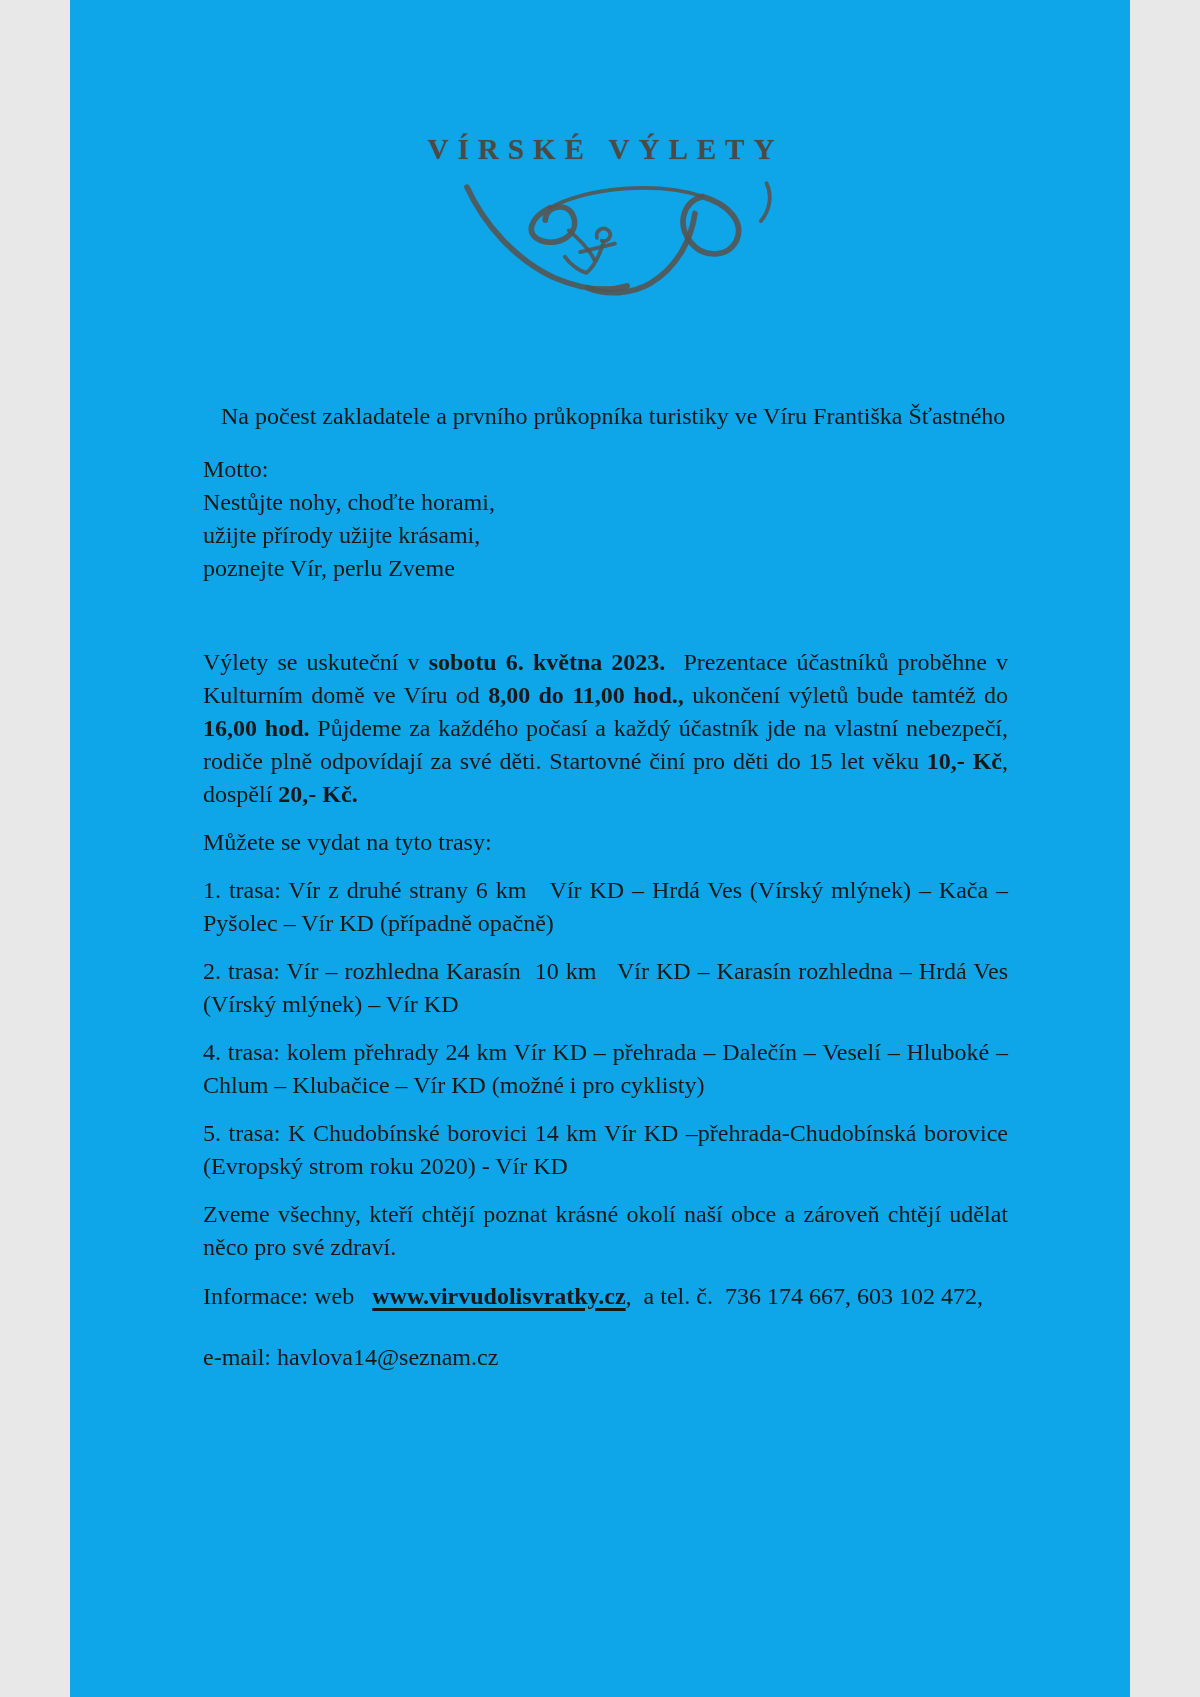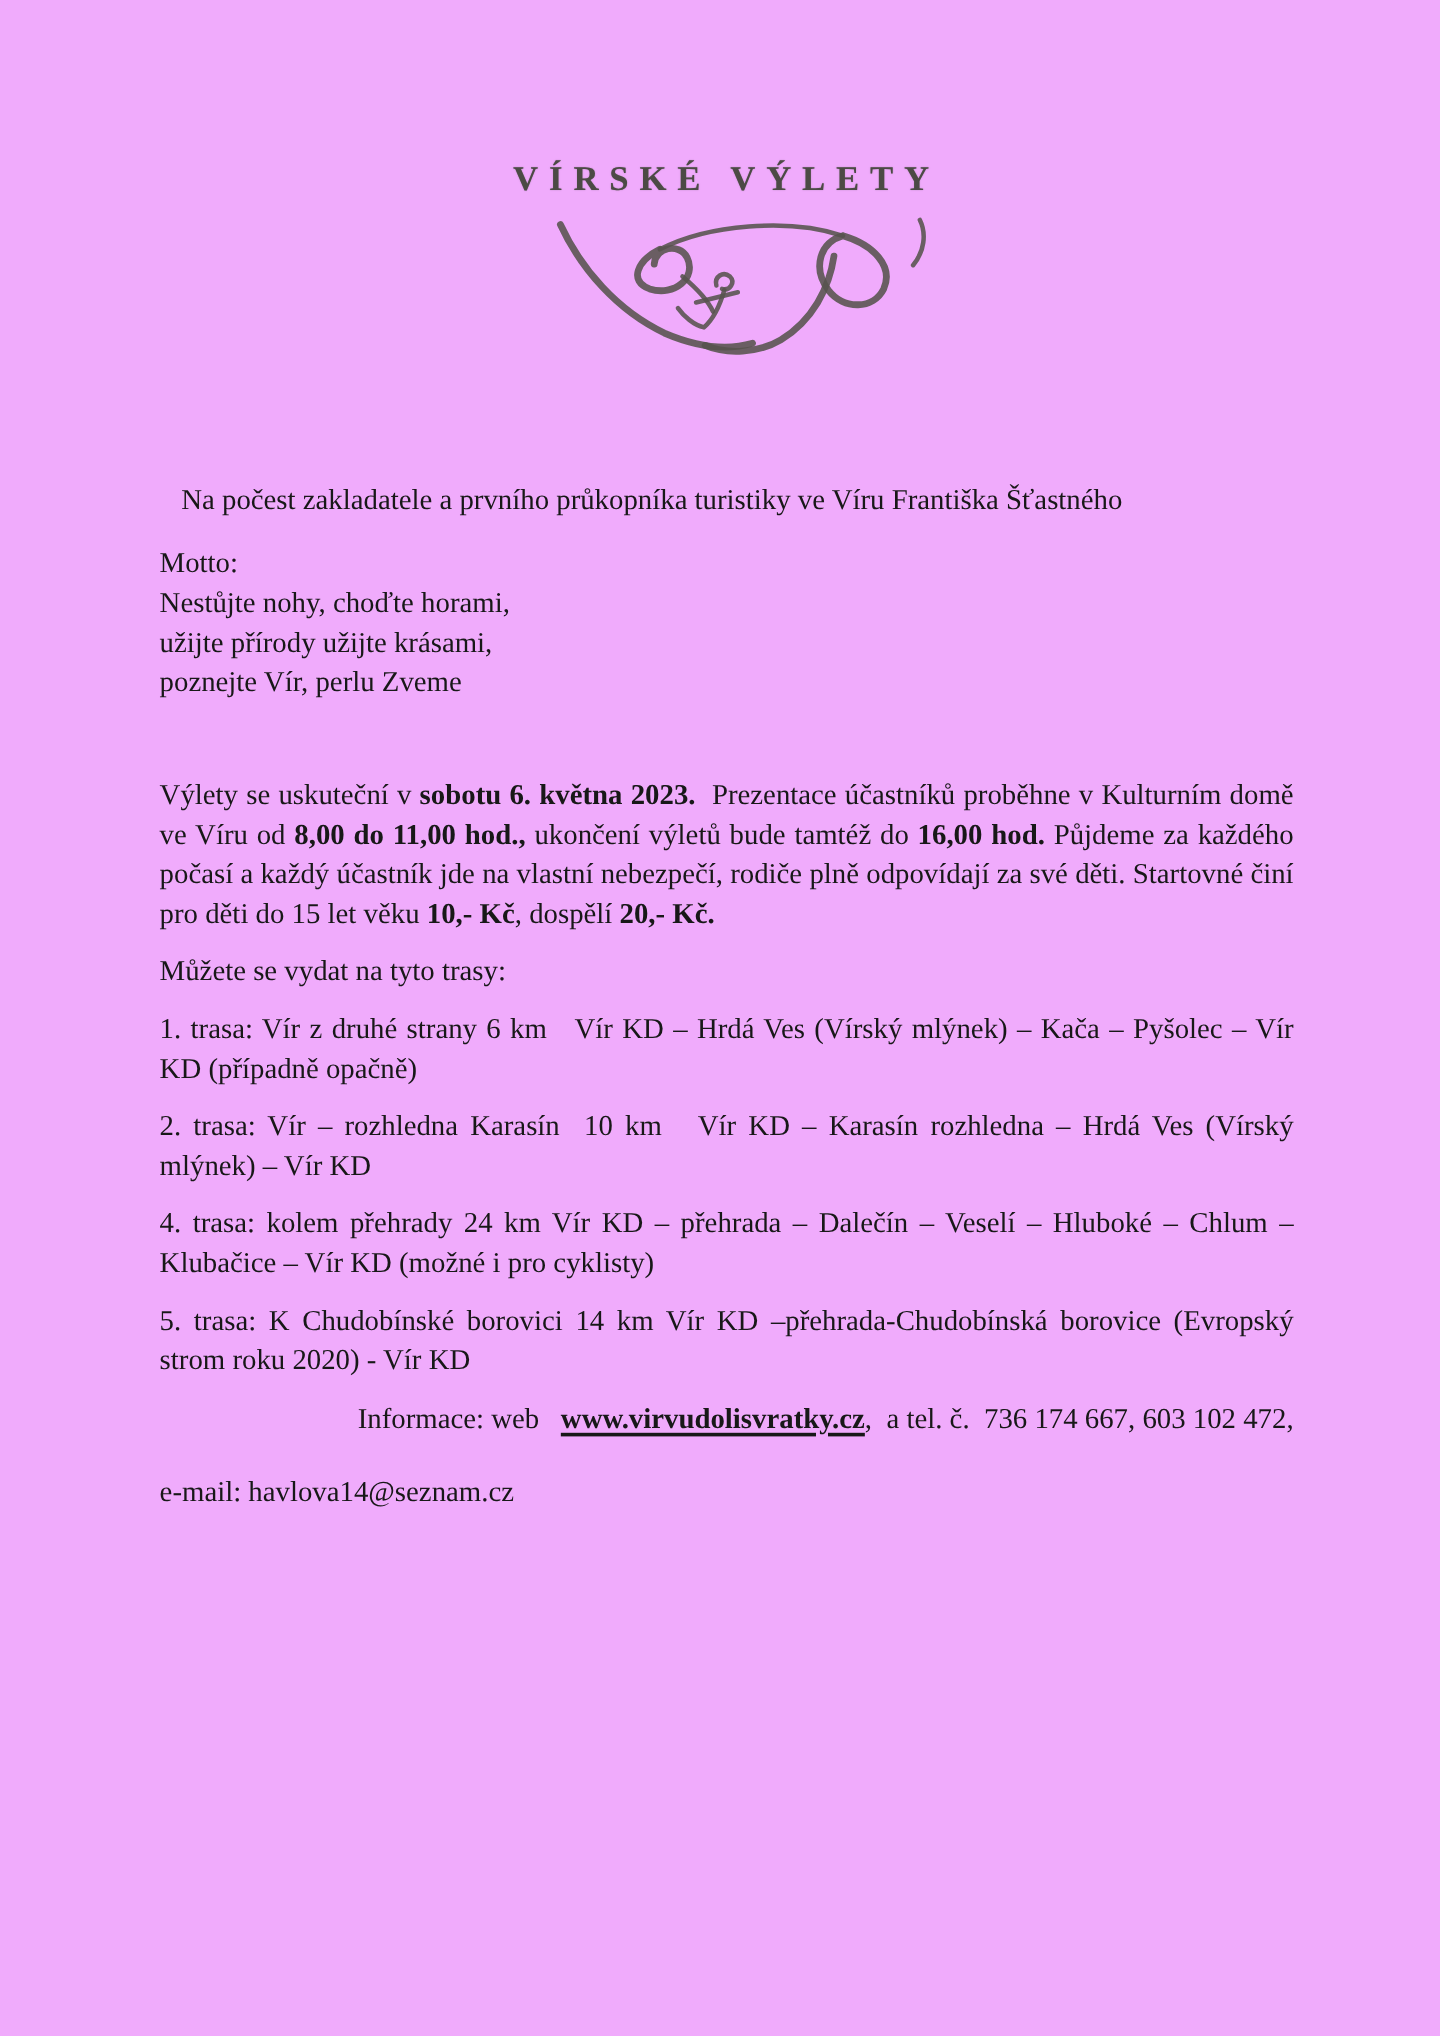--- a/index.html
+++ b/index.html
@@ -1,20 +1,20 @@
 <!DOCTYPE html>
 <html lang="cs"><head>
 <meta charset="utf-8">
 <style>
   html, body { margin: 0; padding: 0; background: #e8e8e8; }
   .page {
     position: relative;
-    width: 1200px;
+    width: 1060px;
     height: 1697px;
-    background: #f0abfc;
+    background: #0ea5e9;
     margin: 0 auto;
     overflow: hidden;
     font-family: "Liberation Serif", "DejaVu Serif", serif;
     color: #181818;
     font-size: 24px;
   }
   .content {
     padding: 0 122px 0 133px;
   }
   
@@ -41,21 +41,21 @@
   .sig-stroke.thin { stroke-width: 4; }
   
   p { margin: 15px 0 0 0; line-height: 33px; white-space: pre-wrap; }
   .dedication { margin-top: 92px; padding-left: 18px; }
   .motto { margin-top: 20px; }
   .motto .motto-line { line-height: 33px; }
   .intro { margin-top: 61px; text-align: justify; }
   .routes-heading { margin-top: 15px; }
   .route { margin-top: 15px; text-align: justify; }
   .closing { margin-top: 15px; text-align: justify; }
-  .contact { margin-top: 16px; text-align: right; }
+  .contact { margin-top: 16px; }
   .email { margin-top: 28px; }
   .b { font-weight: normal; }
   .weblink {
     font-weight: bold;
     color: #181818;
     text-decoration: underline;
     text-decoration-thickness: 2.5px;
     text-underline-offset: 4px;
     cursor: pointer;
   }
@@ -105,19 +105,20 @@
 
     <p class="intro"><span>Výlety se uskuteční v </span><span style="font-weight: bold;">sobotu 6. května 2023.</span><span>  Prezentace účastníků proběhne v Kulturním domě ve Víru od </span><span style="font-weight: bold;">8,00 do 11,00 hod.,</span><span> ukončení výletů bude tamtéž do </span><span style="font-weight: bold;">16,00 hod.</span><span> Půjdeme za každého počasí a každý účastník jde na vlastní nebezpečí, rodiče plně odpovídají za své děti. Startovné činí pro děti do 15 let věku </span><span style="font-weight: bold;">10,- Kč</span><span>, dospělí </span><span style="font-weight: bold;">20,- Kč.</span></p>
 
     <p class="routes-heading">Můžete se vydat na tyto trasy:</p>
 
     <p class="route"><span class="b">1. trasa: Vír z druhé strany 6 km</span><span>   Vír KD – Hrdá Ves (Vírský mlýnek) – Kača – Pyšolec – Vír KD (případně opačně)</span></p>
     <p class="route"><span class="b">2. trasa: Vír – rozhledna Karasín  10 km</span><span>   Vír KD – Karasín rozhledna – Hrdá Ves (Vírský mlýnek) – Vír KD</span></p>
     <p class="route"><span class="b">4. trasa: kolem přehrady 24 km Vír</span><span> KD – přehrada – Dalečín – Veselí – Hluboké – Chlum – Klubačice – Vír KD (možné i pro cyklisty)</span></p>
     <p class="route"><span class="b">5. trasa: K Chudobínské borovici 14 km Vír</span><span> KD –přehrada-Chudobínská borovice (Evropský strom roku 2020) - Vír KD</span></p>
 
+    <p class="closing">Zveme všechny, kteří chtějí poznat krásné okolí naší obce a zároveň chtějí udělat něco pro své zdraví.</p>
 
     <p class="contact"><span>Informace: web   </span><a class="weblink">www.virvudolisvratky.cz</a><span class="b">,</span><span>  a tel. č.  </span><span class="b">736 174 667, 603 102 472,</span></p>
 
     <p class="email">e-mail: havlova14@seznam.cz</p>
 
   </div>
 </div>
 
 </body></html>

